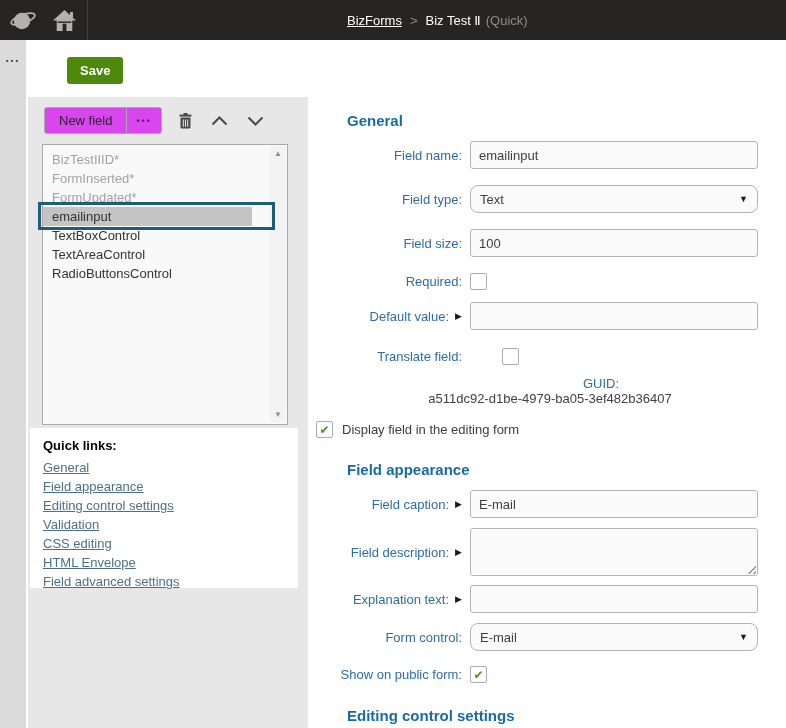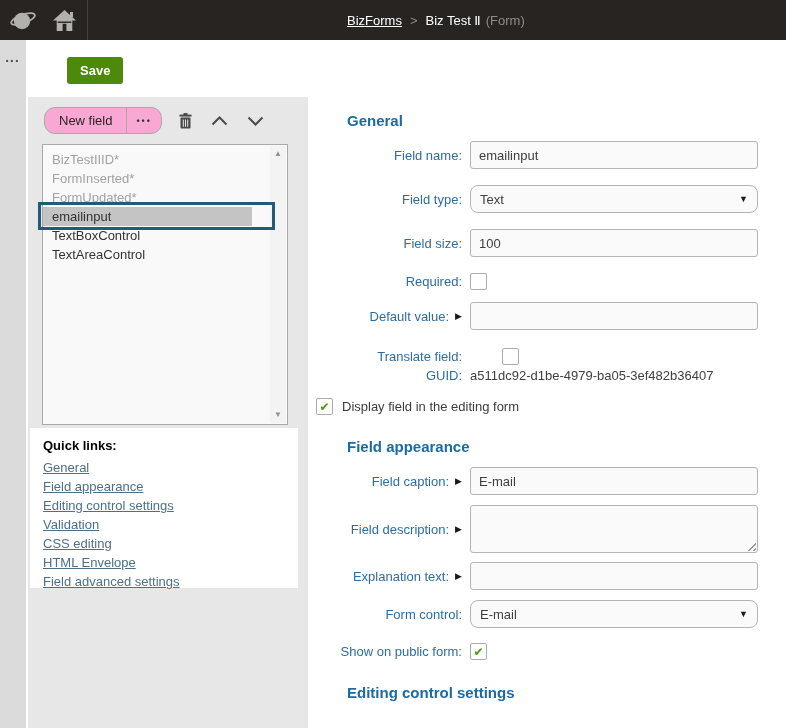--- a/index.html
+++ b/index.html
@@ -21,21 +21,21 @@
   .strip{position:absolute;left:0;top:40px;width:26px;height:688px;background:#dbdbdb;}
   .strip-dots{margin-top:16px;text-align:center;color:#4a4a4a;font-weight:bold;font-size:8px;letter-spacing:2px;cursor:pointer;}
 
   
   .save{position:absolute;left:44px;top:57px;height:27px;padding:0 13px;background:#4d8a0c;color:#fff;
         font-weight:bold;font-size:13px;font-family:inherit;border:none;border-radius:3px;cursor:pointer;margin-left:23px;}
 
   
   .panel{position:absolute;left:28px;top:97px;width:280px;height:631px;background:#e7e7e7;}
   .toolbar{position:absolute;left:16px;top:10px;display:flex;align-items:center;}
-  .splitbtn{display:flex;height:27px;box-sizing:border-box;border:1px solid #a9a9a9;border-radius:11px;background:#f9a8d4;}
+  .splitbtn{display:flex;height:27px;box-sizing:border-box;border:1px solid #a9a9a9;border-radius:3px;background:#d946ef;}
   .seg1{padding:0 14px;display:flex;align-items:center;color:#262626;cursor:pointer;}
   .seg2{padding:0 9px;border-left:1px solid #a9a9a9;display:flex;align-items:center;color:#333;
         font-weight:bold;font-size:9px;letter-spacing:2px;cursor:pointer;}
   .tool-ic{margin-left:15px;display:flex;align-items:center;cursor:pointer;background:none;border:none;padding:2px;}
 
   .listbox{position:absolute;left:14px;top:47px;width:246px;height:281px;box-sizing:border-box;
            background:#f9f9f9;border:1px solid #a9a9a9;}
   .lb-items{position:absolute;left:0;top:5px;right:17px;}
   .lb-item{height:19px;line-height:19px;padding-left:9px;color:#333;white-space:nowrap;cursor:pointer;}
   .lb-item.disabled{color:#a2a2a2;}
@@ -67,21 +67,21 @@
   .sel{width:288px;height:28px;box-sizing:border-box;margin-left:8px;border:1px solid #b4b4b4;background:#fafafa;
        border-radius:8px;padding:0 9px;display:flex;align-items:center;justify-content:space-between;
        color:#404040;cursor:pointer;}
   .sel-arrow{font-size:9px;color:#1a1a1a;}
   .cb{width:15px;height:15px;box-sizing:content-box;background:#fff;border:1px solid #ababab;border-radius:2px;
       display:flex;align-items:center;justify-content:center;cursor:pointer;flex-shrink:0;}
   .cb-check{color:#3f9d0e;font-size:12px;font-weight:bold;line-height:1;}
   .row-required{margin:7px 0 0;}
   .row-default{margin-top:12px;margin-bottom:4px;}
   .row-translate{margin-top:18px;margin-bottom:0;gap:32px;}
-  .row-guid{margin-top:3px;margin-bottom:0;}
+  .row-guid{margin-top:11px;margin-bottom:0;flex-direction:column;}
   .row-display{margin-top:15px;margin-bottom:0;}
   .row-caption{margin-bottom:10px;}
   .row-desc{margin-bottom:9px;align-items:center;}
   .row-expl{margin-bottom:10px;}
   .row-fc{margin-bottom:0;}
   .row-show{margin-top:15px;margin-bottom:0;}
   .cbspace{margin-left:8px;}
   .guid-val{margin-left:8px;color:#404040;}
   .display-lbl{margin-left:9px;color:#3c3c3c;}
   .twrap{position:relative;margin-left:8px;}
@@ -108,21 +108,21 @@
         <rect x="18" y="3" width="3" height="5" fill="#b3b1ae"></rect>
         <path d="M12.5 1 L24 11.5 H20.3 V22 H14.4 V14.8 H10.6 V22 H4.7 V11.5 H1 Z" fill="#b3b1ae"></path>
         <rect x="5.7" y="12.5" width="13.6" height="1.4" fill="#272422"></rect>
       </svg>
     </span>
     <div class="tb-divider"></div>
     <div class="breadcrumb">
       <span class="bc-link">BizForms</span>
       <span class="bc-sep">&gt;</span>
       <span class="bc-current">Biz Test Ⅱ</span>
-      <span class="bc-suffix">(Form)</span>
+      <span class="bc-suffix">(Quick)</span>
     </div>
   </div>
 
   <div class="strip">
     <div class="strip-dots">•••</div>
   </div>
 
   <button class="save">Save</button>
 
   <div class="panel">
@@ -155,20 +155,21 @@
     </div>
 
     <div class="listbox">
       <div class="lb-items">
         <div class="lb-item disabled">BizTestIIID*</div>
         <div class="lb-item disabled">FormInserted*</div>
         <div class="lb-item disabled">FormUpdated*</div>
         <div class="lb-item selected">emailinput</div>
         <div class="lb-item">TextBoxControl</div>
         <div class="lb-item">TextAreaControl</div>
+        <div class="lb-item">RadioButtonsControl</div>
       </div>
       <div class="lb-scroll">
         <span class="scroll-arrow">▲</span>
         <span class="scroll-arrow">▼</span>
       </div>
     </div>
     <div class="focus-ring"></div>
 
     <div class="quicklinks">
       <div class="ql-title">Quick links:</div>

